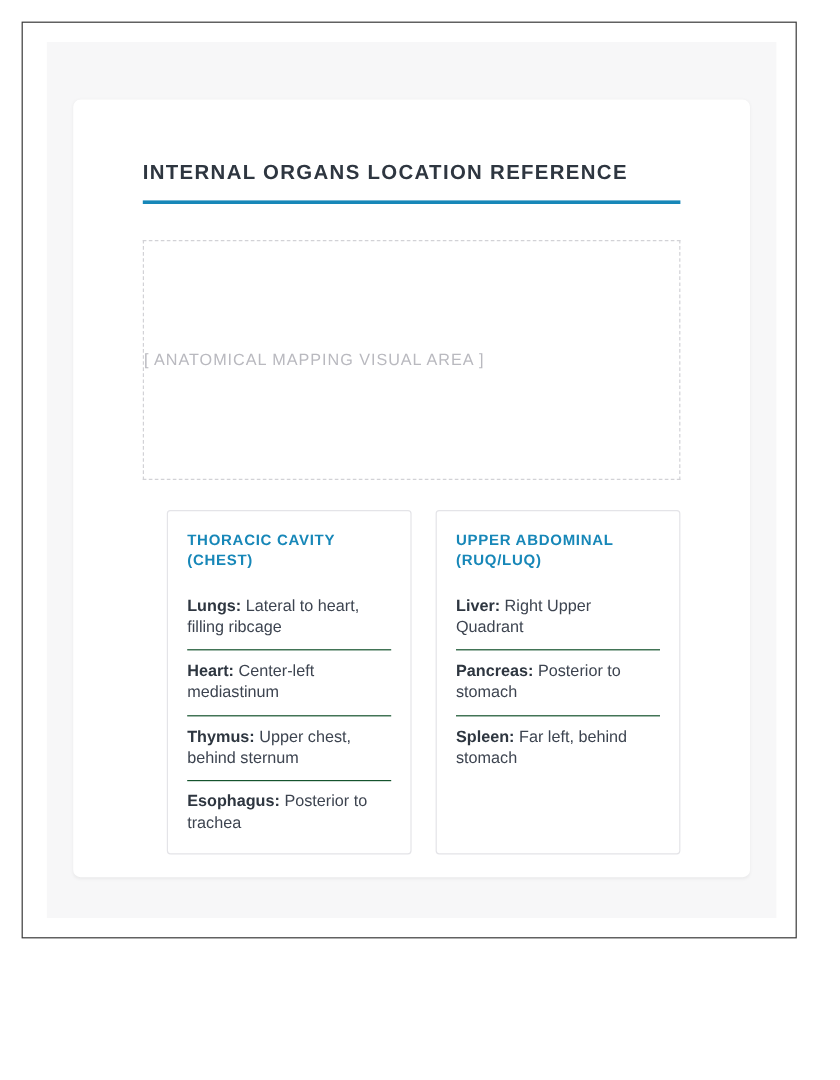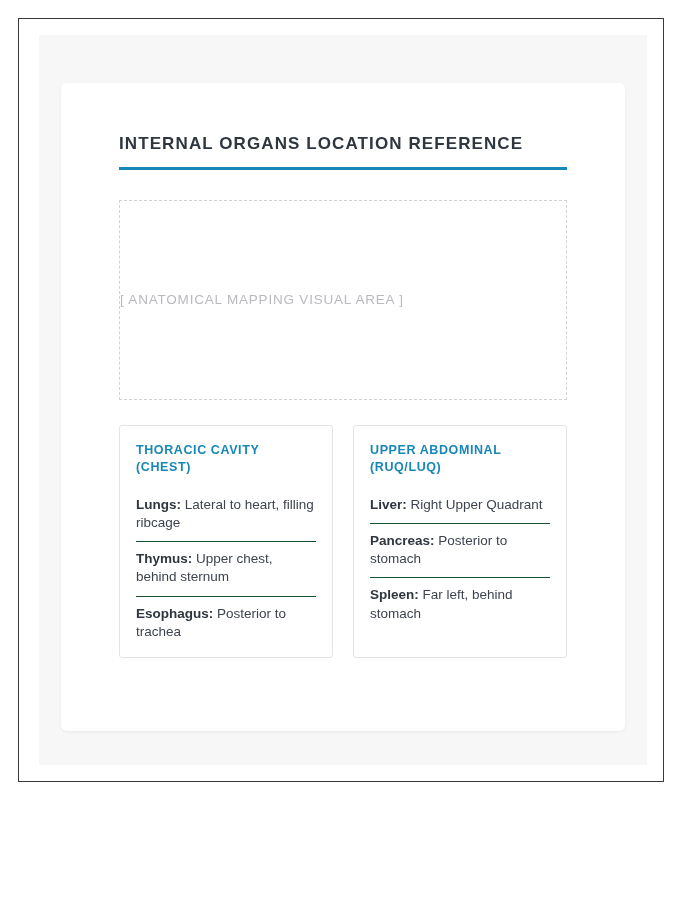--- a/index.html
+++ b/index.html
@@ -83,20 +83,21 @@
     color: #b9b9bf;
     font-size: 13.5px;
     letter-spacing: 0.8px;
   }
   .grid {
     margin-top: 25px;
     display: grid;
     grid-template-columns: 1fr 1fr;
     column-gap: 20px;
     row-gap: 20px;
+    margin-left: 20px;
   }
   .panel {
     border: 1px solid #e4e4e8;
     border-radius: 3px;
     padding: 16px 16px 14px 16px;
     box-sizing: border-box;
     background: #ffffff;
   }
   .panel-title {
     color: #1787b8;
@@ -136,20 +137,23 @@
         </div>
 
         <div class="grid">
 
           <div class="panel">
             <div class="panel-title">THORACIC CAVITY (CHEST)</div>
             <div class="entry">
               <span class="lbl">Lungs:</span><span> Lateral to heart, filling ribcage</span>
             </div>
             <div class="entry">
+              <span class="lbl">Heart:</span><span> Center-left mediastinum</span>
+            </div>
+            <div class="entry">
               <span class="lbl">Thymus:</span><span> Upper chest, behind sternum</span>
             </div>
             <div class="entry">
               <span class="lbl">Esophagus:</span><span> Posterior to trachea</span>
             </div>
           </div>
 
           <div class="panel">
             <div class="panel-title">UPPER ABDOMINAL (RUQ/LUQ)</div>
             <div class="entry">

